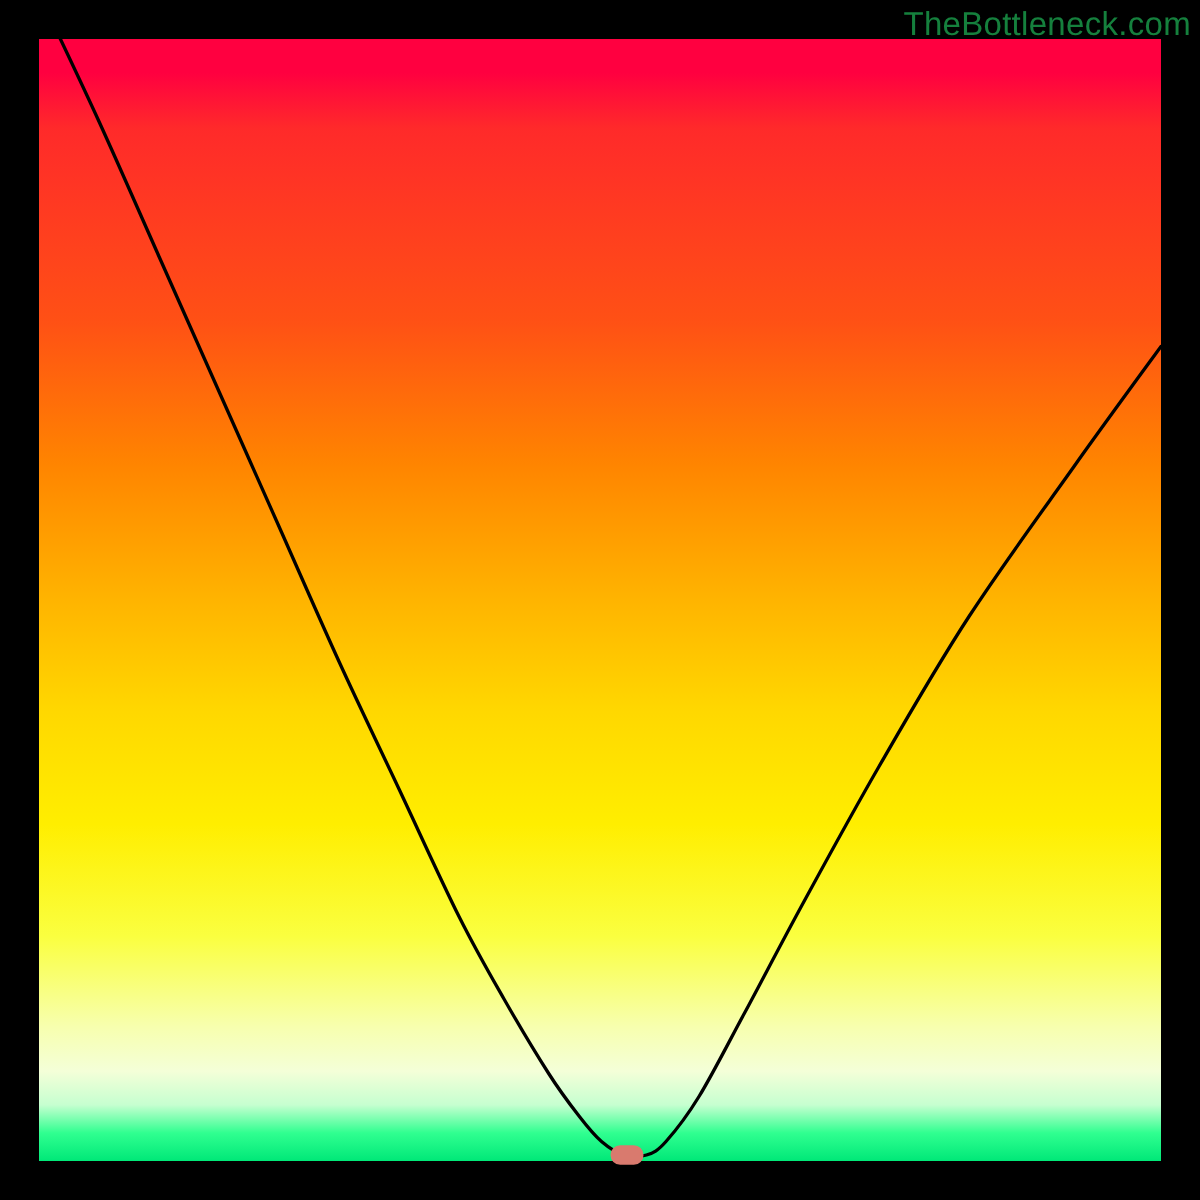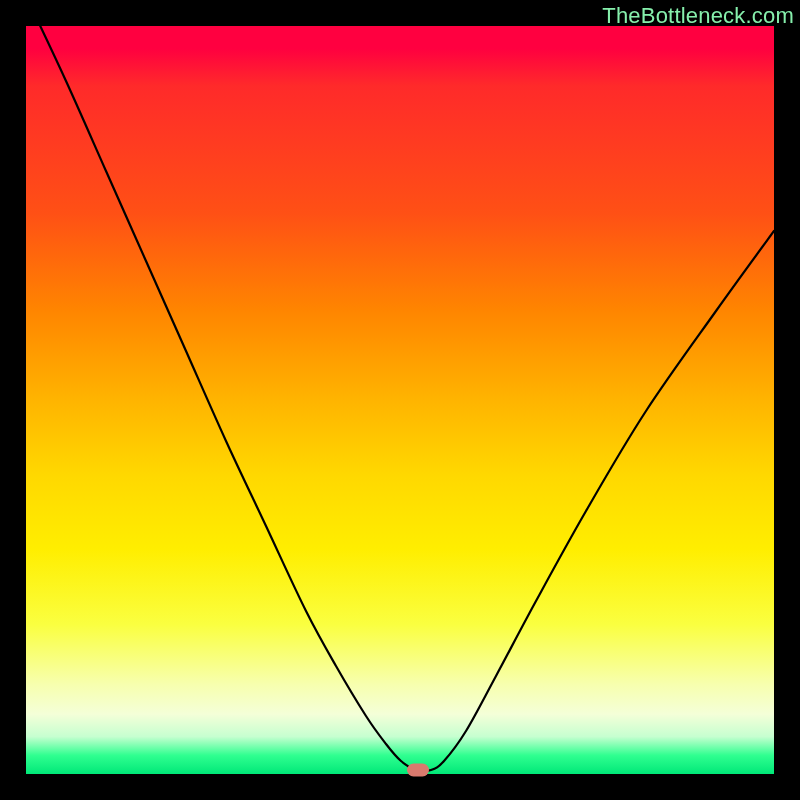--- a/index.html
+++ b/index.html
@@ -37,21 +37,21 @@
       #f4ffd8 92%,
       #c6ffd0 95%,
       #30ff90 97.5%,
       #00e878 100%
     );
   }
   .watermark {
     position: absolute;
     top: 3px;
     right: 6px;
-    color: #86efac;
+    color: #15803d;
     font-size: 22px;
     letter-spacing: 0.2px;
     z-index: 5;
   }
   svg.curve {
     position: absolute;
     left: 0;
     top: 0;
     width: 748px;
     height: 748px;

